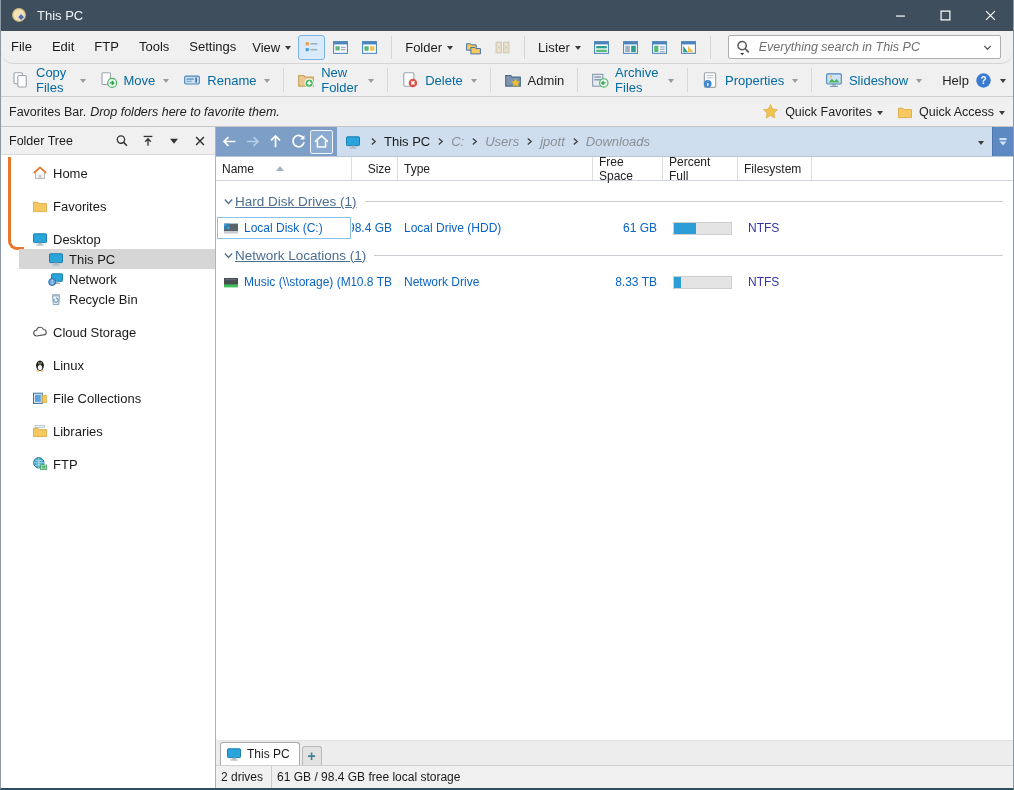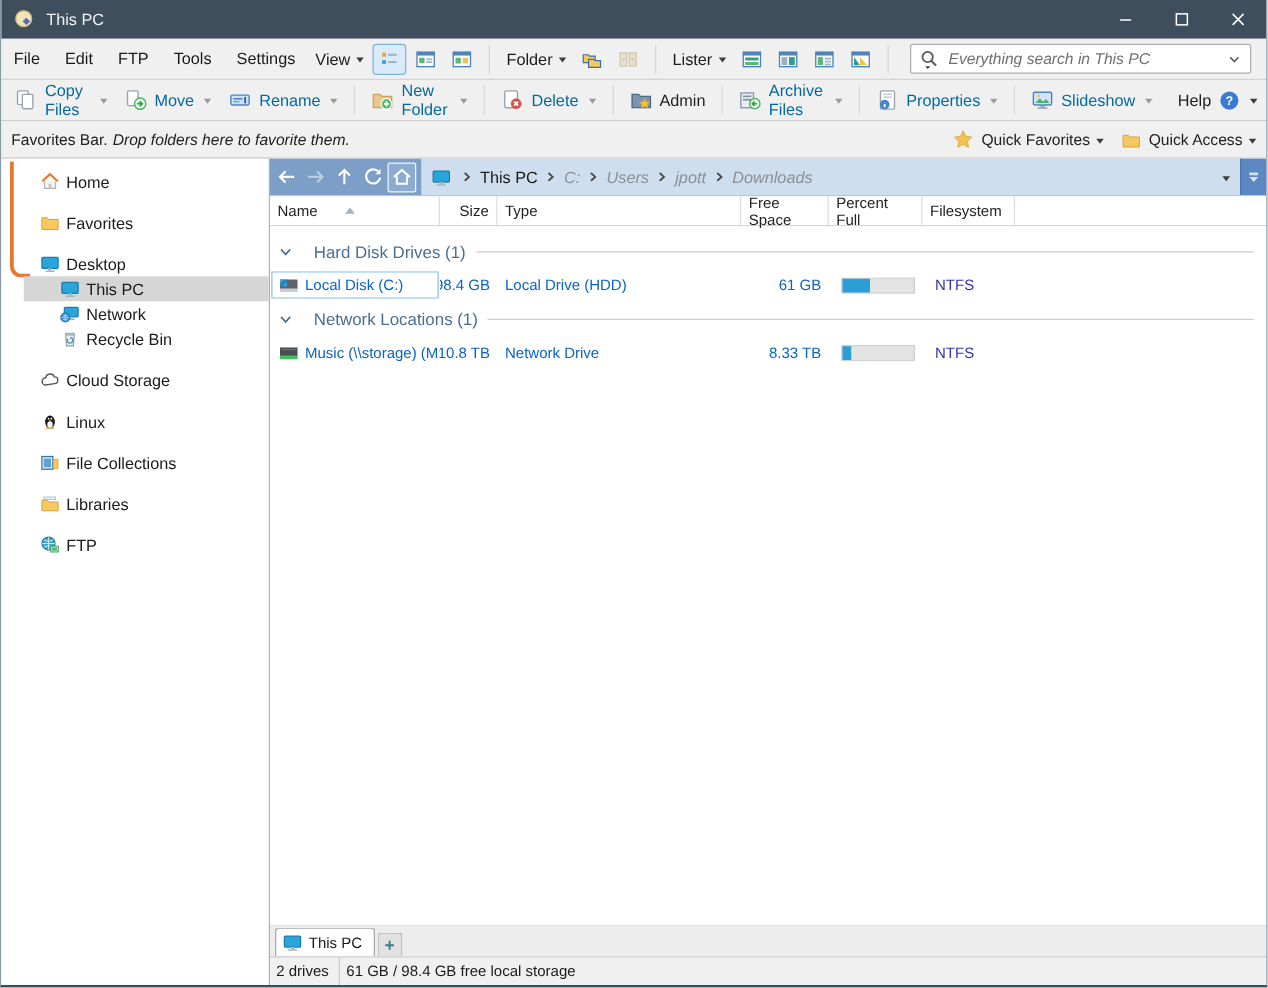--- a/index.html
+++ b/index.html
@@ -5,21 +5,21 @@
   html,body{margin:0;padding:0;background:#c9ccd1;}
   *{box-sizing:border-box;font-family:"Liberation Sans",sans-serif;-webkit-font-smoothing:antialiased;}
   .window{position:relative;width:1014px;height:790px;background:#f0f0f0;overflow:hidden;
     border-left:1px solid #8c9aa5;border-right:1px solid #8c9aa5;border-bottom:2px solid #31505f;}
   
   .titlebar{position:absolute;left:0;top:0;width:100%;height:31px;background:#3e4e5c;display:flex;align-items:center;color:#eef2f6;font-size:13px;}
   .titlebar .appicon{margin:0 9px 0 10px;display:flex;}
   .winctrls{margin-left:auto;display:flex;height:100%;}
   .winctrl{width:45px;height:100%;display:flex;align-items:center;justify-content:center;}
   
-  .menubar{position:absolute;left:0;top:31px;width:100%;height:33px;background:#f0f0f0;border-bottom:1px solid #d4d4d4;display:flex;align-items:center;font-size:13px;color:#1a1a1a;}
+  .menubar{position:absolute;left:0;top:31px;width:100%;height:33px;background:#f0f0f0;border-bottom:1px solid #d4d4d4;display:flex;align-items:center;font-size:13px;color:#1a1a1a;border-radius:13px;}
   .menu-item{padding:0 10px;line-height:32px;}
   .dd-label{display:flex;align-items:center;padding:0 6px;}
   .caret{width:0;height:0;border-left:3.5px solid transparent;border-right:3.5px solid transparent;border-top:4px solid #3c3c3c;display:inline-block;margin-left:5px;position:relative;top:1px;}
   .caret.dis{border-top-color:#979ba0;}
   .mini-btn{width:27px;height:25px;border:1px solid transparent;border-radius:3px;display:flex;align-items:center;justify-content:center;margin:0 1px;background:transparent;}
   .mini-btn.sel{background:#d9eafa;border-color:#7ab2e3;}
   .vsep{width:1px;height:23px;background:#d6d6d6;margin:0 7px;}
   .searchbox{display:flex;align-items:center;width:281px;height:24px;background:#fff;border:1px solid #aeaeae;border-radius:2px;margin-left:10px;padding:0 6px;}
   .searchbox input{border:none;outline:none;flex:1;font-size:12.5px;font-style:italic;color:#6f6f6f;background:transparent;padding:0 0 0 7px;}
   .searchbox input::placeholder{color:#6f6f6f;font-style:italic;}
@@ -64,21 +64,21 @@
   .crumb-dd{display:flex;align-items:center;padding:0 8px;}
   .crumb-toggle{width:21px;background:#5d89c2;border-left:1px solid #4a76ad;display:flex;align-items:center;justify-content:center;}
   
   .colhdr{height:24px;display:flex;border-bottom:1px solid #d0d5db;font-size:12px;color:#222;background:#fff;}
   .colcell{display:flex;align-items:center;padding:0 6px;border-right:1px solid #dadee3;position:relative;}
   .colcell.right{justify-content:flex-end;}
   .sortarrow{width:0;height:0;border-left:4.5px solid transparent;border-right:4.5px solid transparent;border-bottom:5px solid #aab2ba;margin-left:22px;}
   
   .filearea{flex:1;background:#fff;overflow:hidden;padding-top:6px;}
   .group-hdr{height:28px;display:flex;align-items:center;color:#4b6e91;font-size:13.5px;padding-left:6px;}
-  .group-hdr .gtitle{margin:0 8px 0 16px;}
+  .group-hdr .gtitle{margin:0 8px 0 0;text-decoration:underline;}
   .group-hdr .gline{flex:1;height:1px;background:#c9ccd1;margin-right:10px;}
   .frow{height:26px;display:flex;align-items:center;font-size:12px;}
   .fcell{padding:0 6px;white-space:nowrap;overflow:hidden;display:flex;align-items:flex-end;}
   .fcell.right{justify-content:flex-end;}
   .fcell .fname{color:#0a64c2;margin-left:5px;}
   .blue{color:#0a64c2;}
   .fs-col{color:#3434aa;padding-left:10px;}
   .namebox{display:flex;align-items:center;height:22px;border:1px solid transparent;width:100%;}
   .namebox.focused{border-color:#8ec1e8;}
   .pbar{width:62px;height:13px;background:#e4e4e4;border:1px solid #cfcfcf;position:relative;margin-left:4px;}
@@ -391,20 +391,47 @@
           </span>
         <span class="txt">Quick Access</span>
         <span class="caret"></span>
       </div>
     </div>
   </div>
 
   <div class="body">
 
     <div class="treepanel">
+      <div class="tree-hdr">
+        <span>Folder Tree</span>
+        <div class="hicons">
+          <span id="th-search">
+              <svg width="14" height="14" viewBox="0 0 16 16">
+                <circle cx="6.8" cy="6.4" r="4.2" fill="none" stroke="#333" stroke-width="1.5"></circle>
+                <path d="M9.9 9.6 l3.8 3.8" stroke="#333" stroke-width="1.7"></path>
+              </svg>
+            </span>
+          <span id="th-top">
+              <svg width="14" height="14" viewBox="0 0 16 16">
+                <path d="M3 2.8 h10" stroke="#333" stroke-width="1.5"></path>
+                <path d="M8 13.5 V6 M4.8 8.8 L8 5.5 l3.2 3.3" stroke="#333" stroke-width="1.5" fill="none"></path>
+              </svg>
+            </span>
+          <span id="th-dd">
+              <svg width="14" height="14" viewBox="0 0 16 16">
+                <path d="M3.5 5.5 h9 l-4.5 5.5 z" fill="#333"></path>
+              </svg>
+            </span>
+          <span id="th-x">
+              <svg width="14" height="14" viewBox="0 0 16 16">
+                <path d="M3.5 3.5 l9 9 M12.5 3.5 l-9 9" stroke="#333" stroke-width="1.7"></path>
+              </svg>
+            </span>
+        </div>
+      </div>
       <div class="tree-items" id="tree-items">
         <div class="tree-line"></div>
       <div class="tree-item lvl0">
             <span class="ticon">
               <span class="icon">
                 <svg width="16" height="16" viewBox="0 0 16 16">
                   <path d="M1.8 8 L8 2.3 L14.2 8" stroke="#e8762c" stroke-width="1.7" fill="none"></path>
                   <path d="M3.6 8 V13.6 H12.4 V8" fill="#f4f4f4" stroke="#b3b3b3"></path>
                   <rect x="6.8" y="10" width="2.4" height="3.6" fill="#c9c9c9"></rect>
                 </svg>

